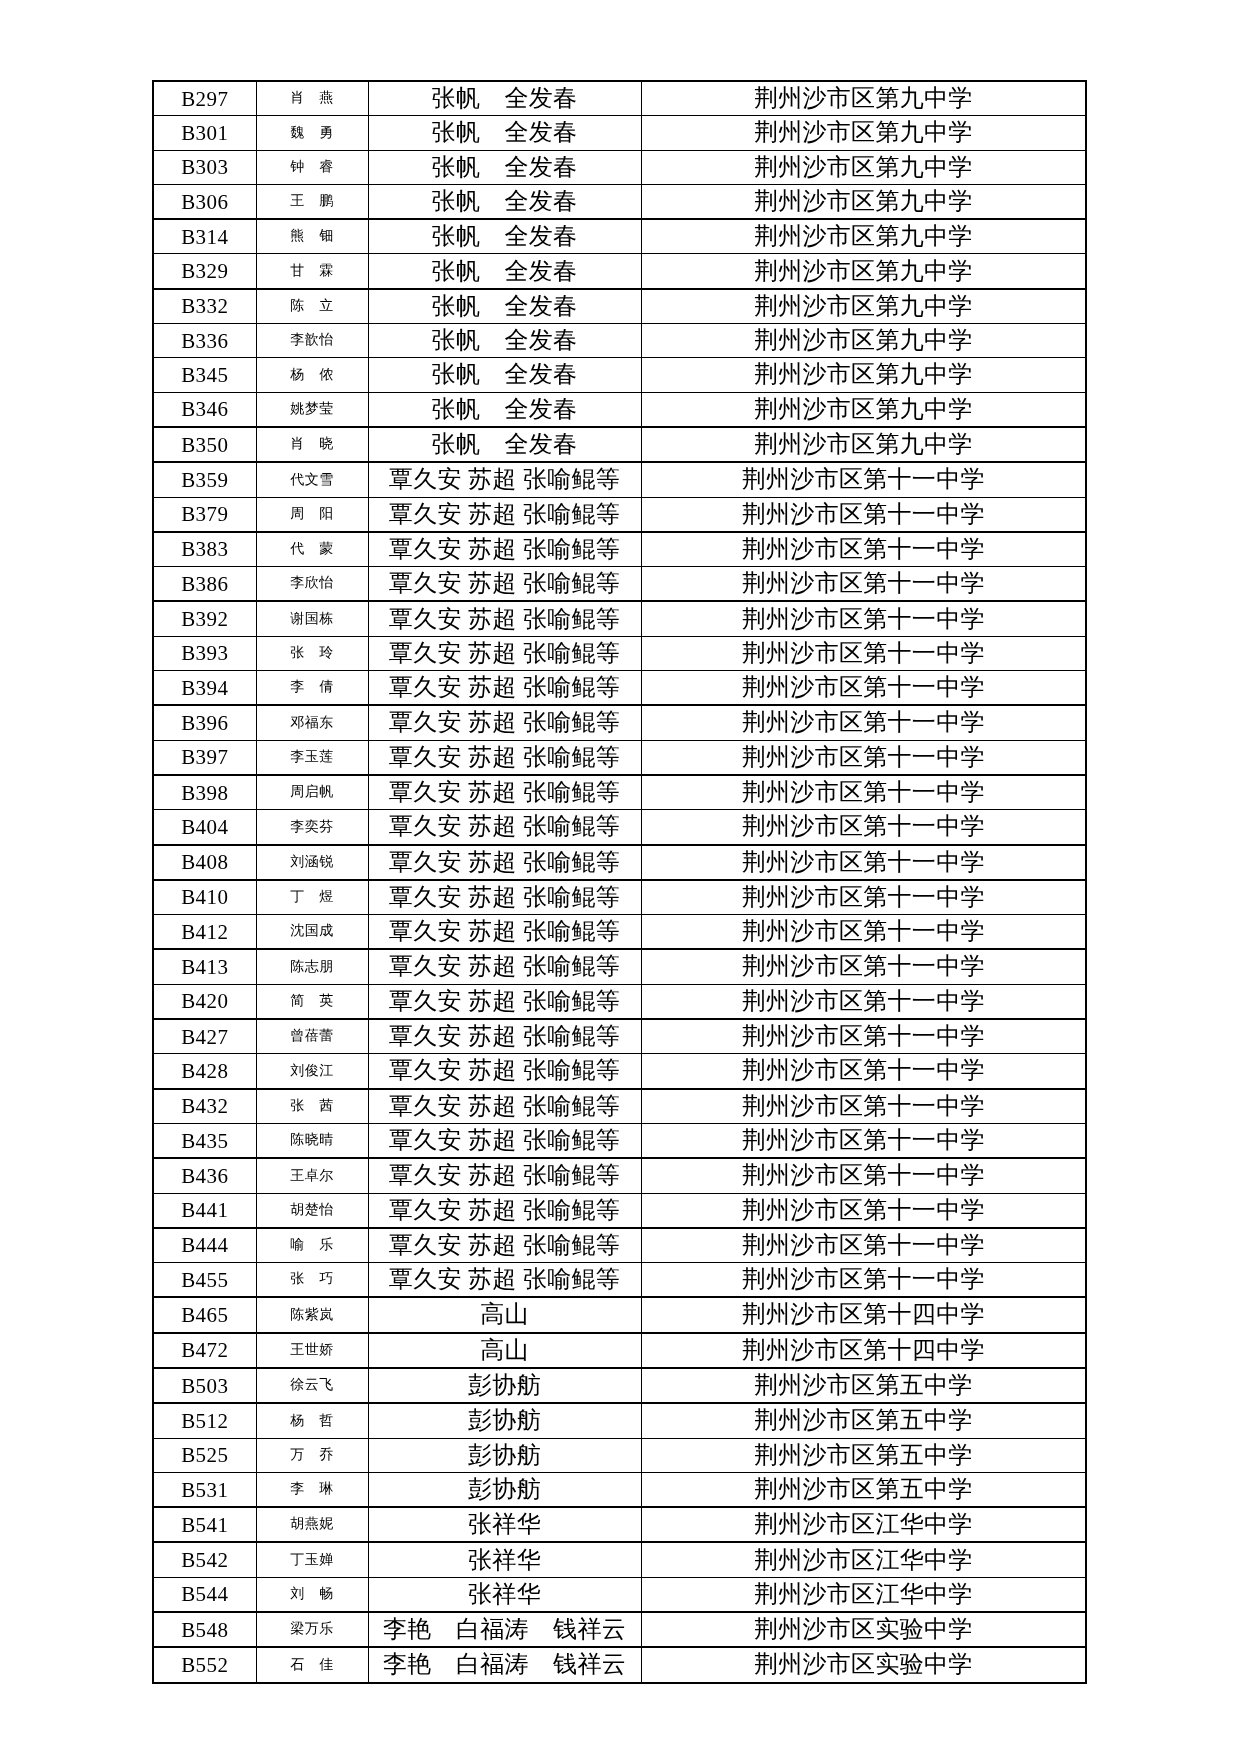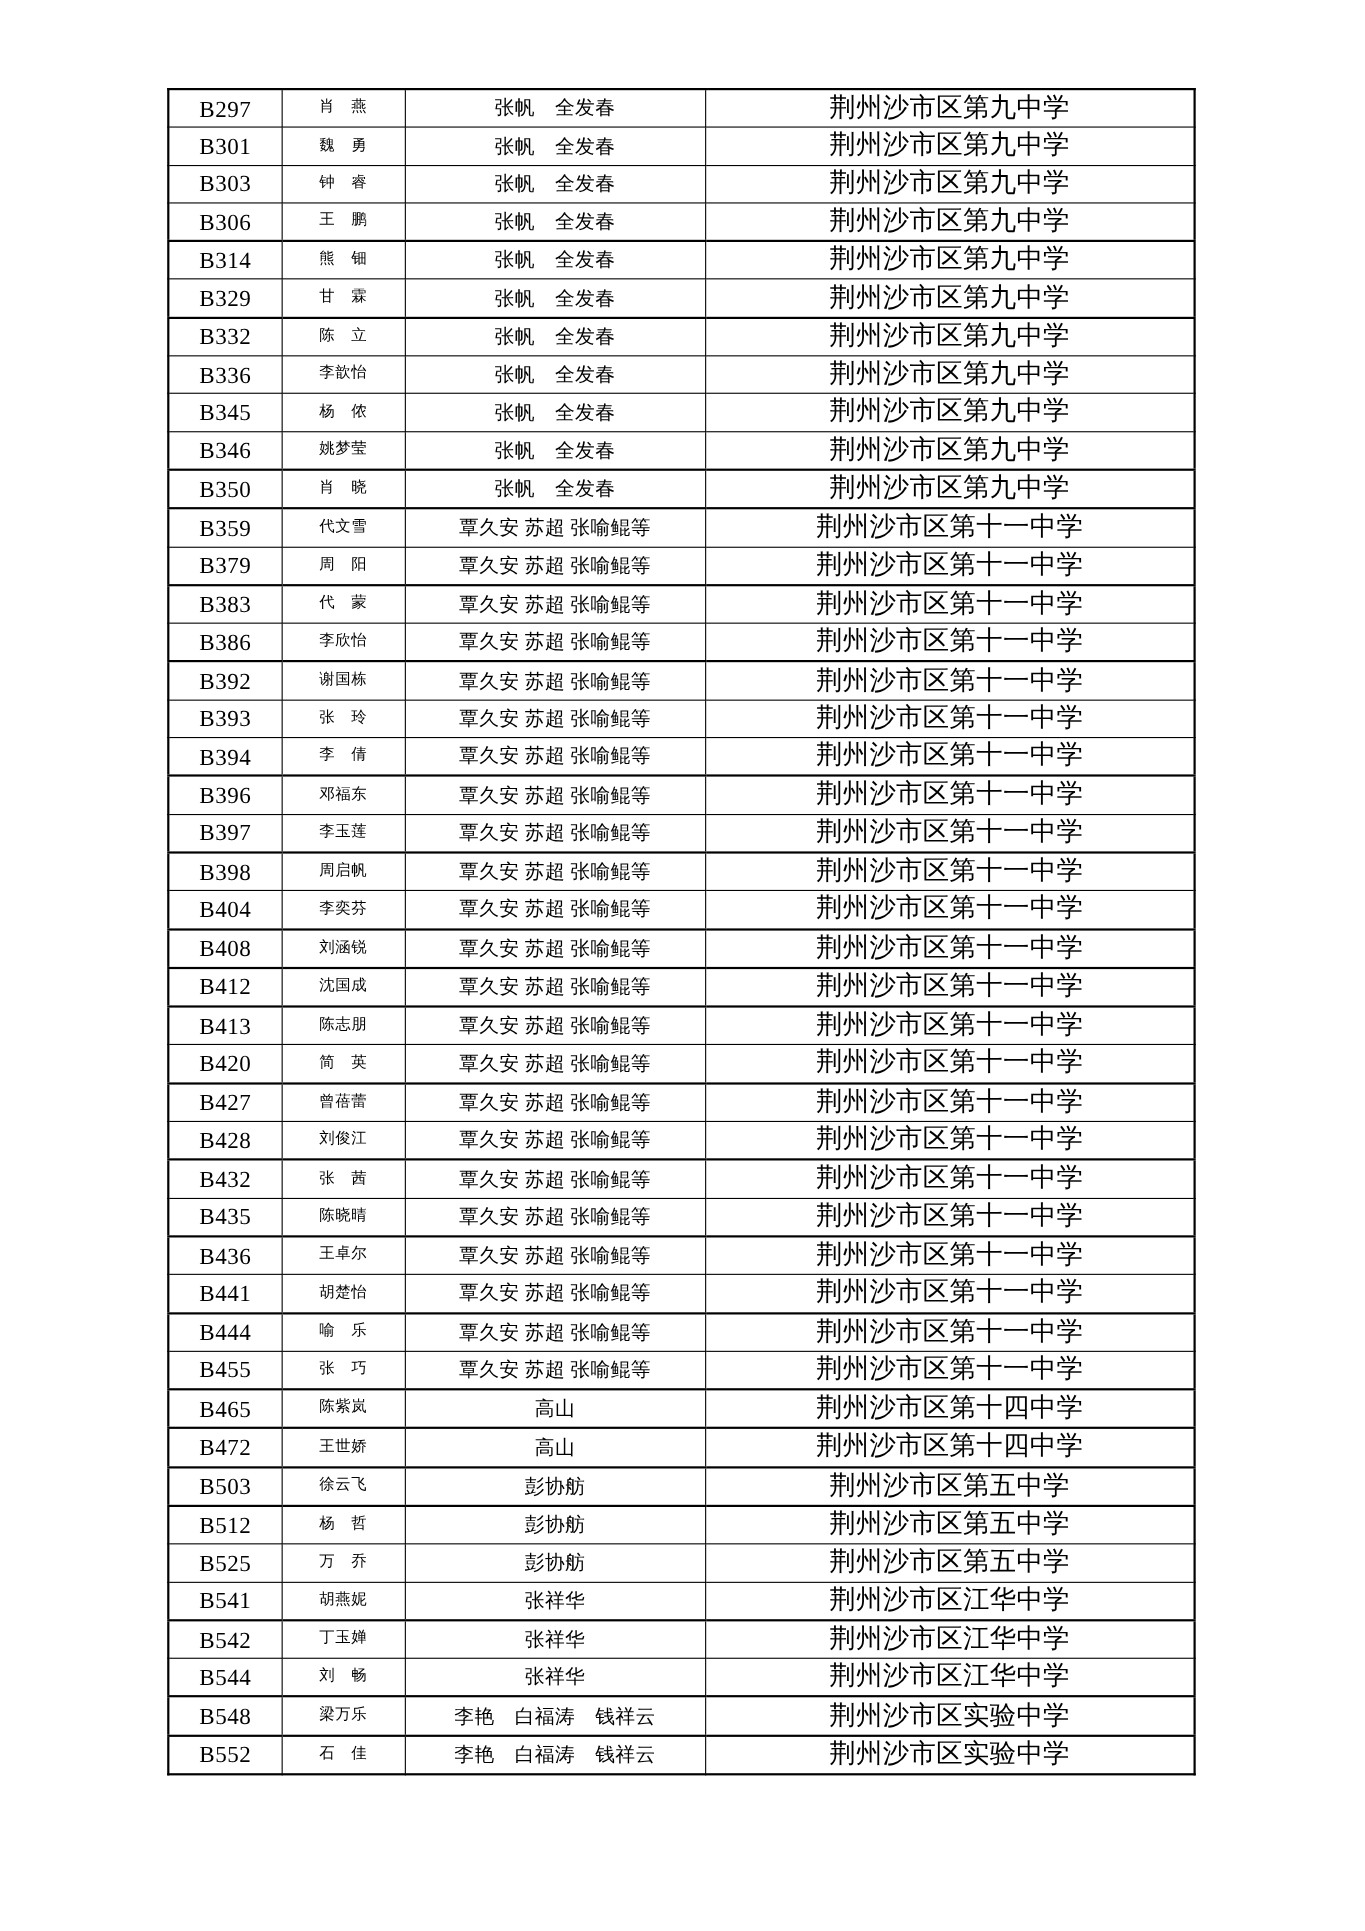--- a/index.html
+++ b/index.html
@@ -52,21 +52,21 @@
   td.cell-id {
     font-family: "Liberation Serif", "DejaVu Serif", serif;
     font-size: 21px;
     letter-spacing: 0.4px;
   }
   td.cell-name {
     font-size: 14px;
     letter-spacing: 0.5px;
   }
   td.cell-teacher {
-    font-size: 18px;
+    font-size: 24px;
     letter-spacing: 0.3px;
   }
   td.cell-school {
     font-size: 24px;
     letter-spacing: 0.3px;
   }
   
   tr.thick-bottom > td { border-bottom-width: 2.4px; }
 </style>
 </head>
@@ -213,20 +213,26 @@
             <td class="cell-name">李奕芬</td>
             <td class="cell-teacher">覃久安 苏超 张喻鲲等</td>
             <td class="cell-school">荆州沙市区第十一中学</td>
           </tr>
           <tr class="thick-bottom">
             <td class="cell-id">B408</td>
             <td class="cell-name">刘涵锐</td>
             <td class="cell-teacher">覃久安 苏超 张喻鲲等</td>
             <td class="cell-school">荆州沙市区第十一中学</td>
           </tr>
+          <tr>
+            <td class="cell-id">B410</td>
+            <td class="cell-name">丁　煜</td>
+            <td class="cell-teacher">覃久安 苏超 张喻鲲等</td>
+            <td class="cell-school">荆州沙市区第十一中学</td>
+          </tr>
           <tr class="thick-bottom">
             <td class="cell-id">B412</td>
             <td class="cell-name">沈国成</td>
             <td class="cell-teacher">覃久安 苏超 张喻鲲等</td>
             <td class="cell-school">荆州沙市区第十一中学</td>
           </tr>
           <tr>
             <td class="cell-id">B413</td>
             <td class="cell-name">陈志朋</td>
             <td class="cell-teacher">覃久安 苏超 张喻鲲等</td>
@@ -306,20 +312,26 @@
           </tr>
           <tr>
             <td class="cell-id">B512</td>
             <td class="cell-name">杨　哲</td>
             <td class="cell-teacher">彭协舫</td>
             <td class="cell-school">荆州沙市区第五中学</td>
           </tr>
           <tr>
             <td class="cell-id">B525</td>
             <td class="cell-name">万　乔</td>
+            <td class="cell-teacher">彭协舫</td>
+            <td class="cell-school">荆州沙市区第五中学</td>
+          </tr>
+          <tr class="thick-bottom">
+            <td class="cell-id">B531</td>
+            <td class="cell-name">李　琳</td>
             <td class="cell-teacher">彭协舫</td>
             <td class="cell-school">荆州沙市区第五中学</td>
           </tr>
           <tr class="thick-bottom">
             <td class="cell-id">B541</td>
             <td class="cell-name">胡燕妮</td>
             <td class="cell-teacher">张祥华</td>
             <td class="cell-school">荆州沙市区江华中学</td>
           </tr>
           <tr>

